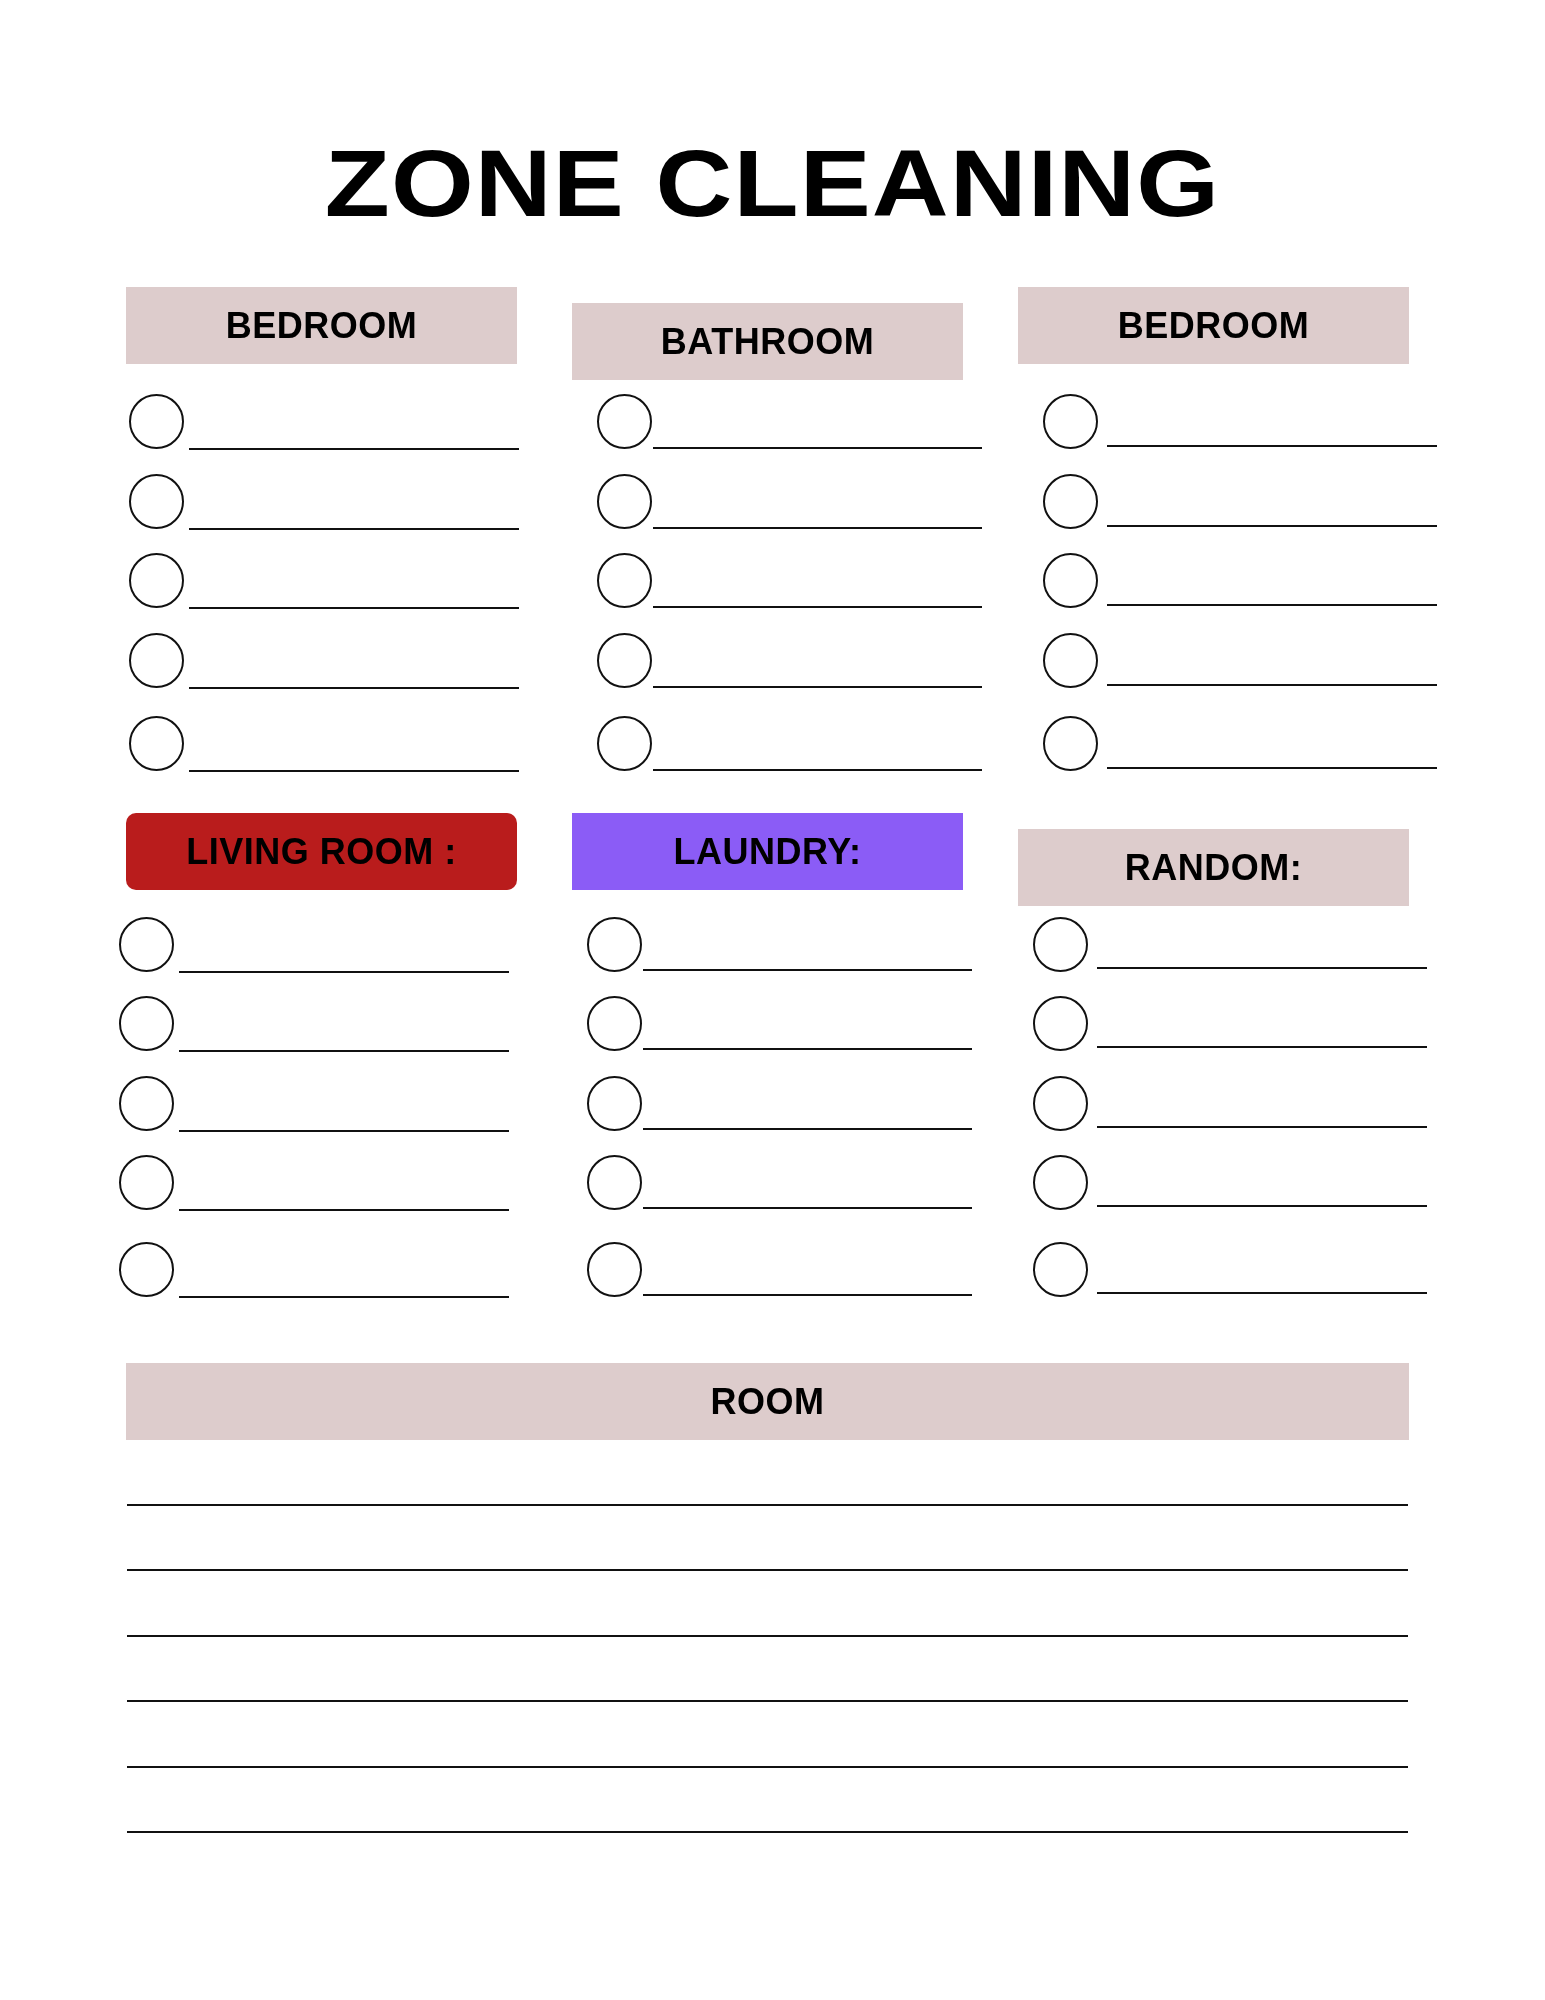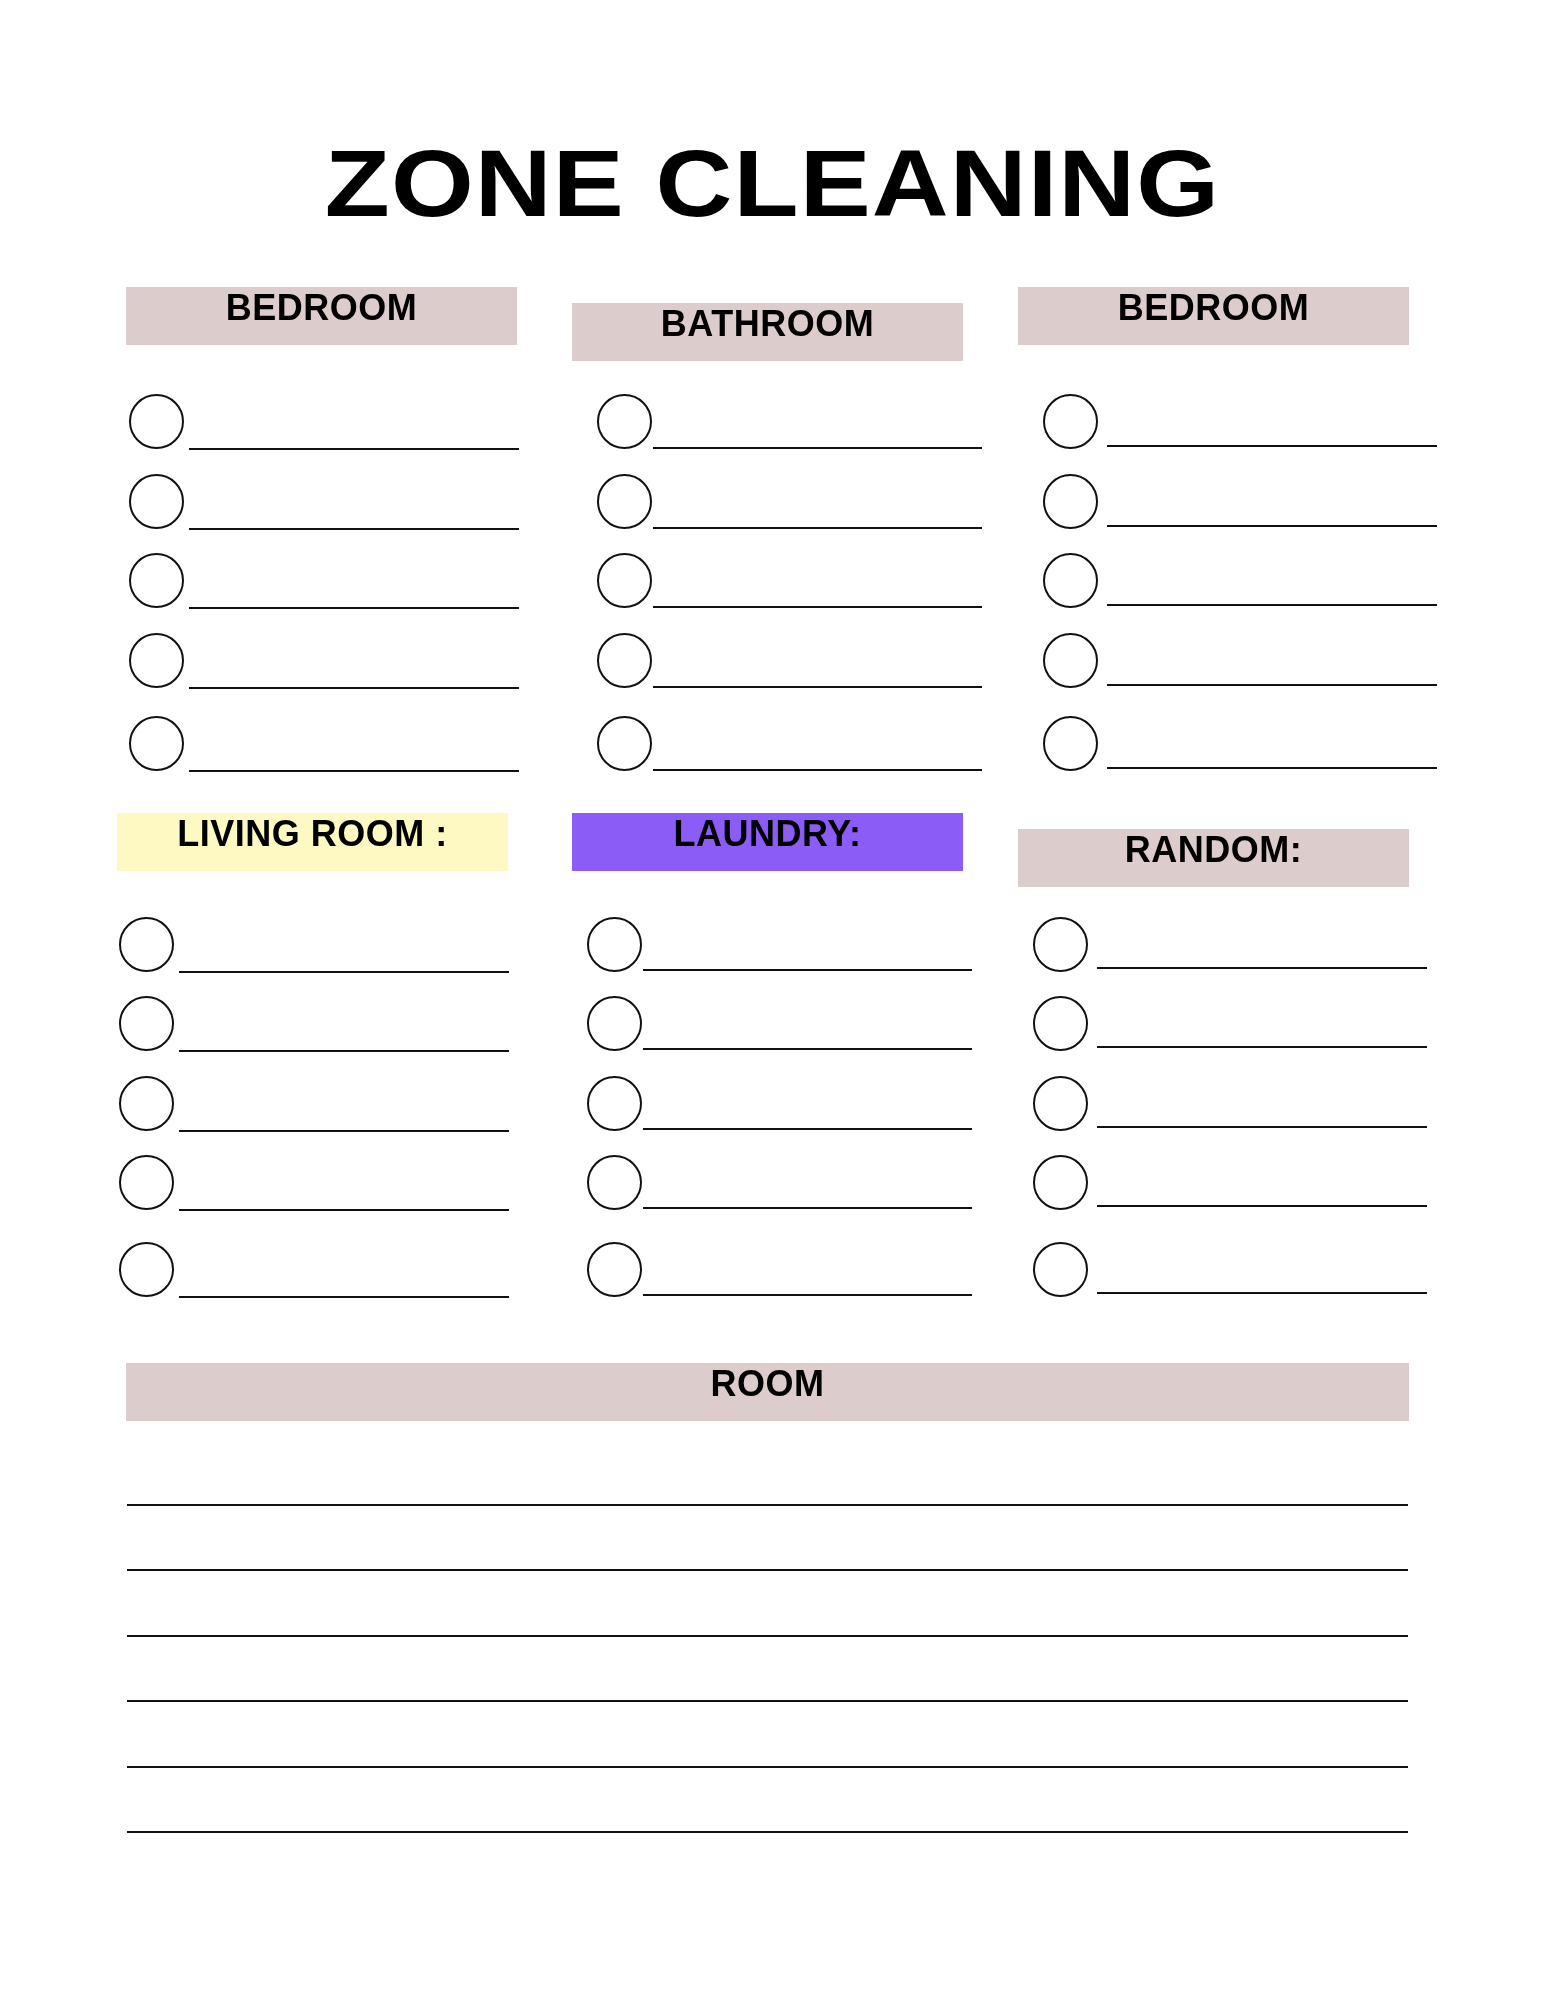--- a/index.html
+++ b/index.html
@@ -4,22 +4,22 @@
 <style>
   html, body { margin: 0; padding: 0; background: #ffffff; }
   body { width: 1545px; height: 2000px; position: relative; overflow: hidden; font-family: "Liberation Sans", "DejaVu Sans", sans-serif; color: #000; }
   .title {
     position: absolute; left: 0; width: 1545px; top: 128px;
     text-align: center; font-weight: 700; font-size: 95px; line-height: 110px;
     letter-spacing: 1px; transform: scaleX(1.12); transform-origin: 50% 50%;
     margin: 0;
   }
   .header {
-    position: absolute; height: 58px; background: #DDCCCC;
-    display: flex; align-items: flex-start; justify-content: center;
+    position: absolute; height: 77px; background: #DDCCCC;
+    display: flex; align-items: center; justify-content: center;
     font-weight: 700; font-size: 36px; letter-spacing: 0.5px;
   }
   .circle {
     position: absolute; width: 51px; height: 51px; border: 2.5px solid #111;
     border-radius: 50%; box-sizing: content-box; background: #fff;
   }
   .line {
     position: absolute; height: 0; border-top: 2.5px solid #111;
   }
   .notes-line {
@@ -101,21 +101,21 @@
       <div>
         <div class="circle" style="left: 1043px; top: 633px;"></div>
         <div class="line" style="left: 1107px; width: 330px; top: 684px;"></div>
       </div>
       <div>
         <div class="circle" style="left: 1043px; top: 716px;"></div>
         <div class="line" style="left: 1107px; width: 330px; top: 767px;"></div>
       </div>
     </div>
     <div>
-      <div class="header" style="left: 117px; top: 813px; width: 391px; background: #fef9c3;">
+      <div class="header" style="left: 126px; top: 813px; width: 391px; background: #b91c1c; border-radius: 10px;">
         <span>LIVING ROOM :</span>
       </div>
       <div>
         <div class="circle" style="left: 119px; top: 917px;"></div>
         <div class="line" style="left: 179px; width: 330px; top: 971px;"></div>
       </div>
       <div>
         <div class="circle" style="left: 119px; top: 996px;"></div>
         <div class="line" style="left: 179px; width: 330px; top: 1050px;"></div>
       </div>

